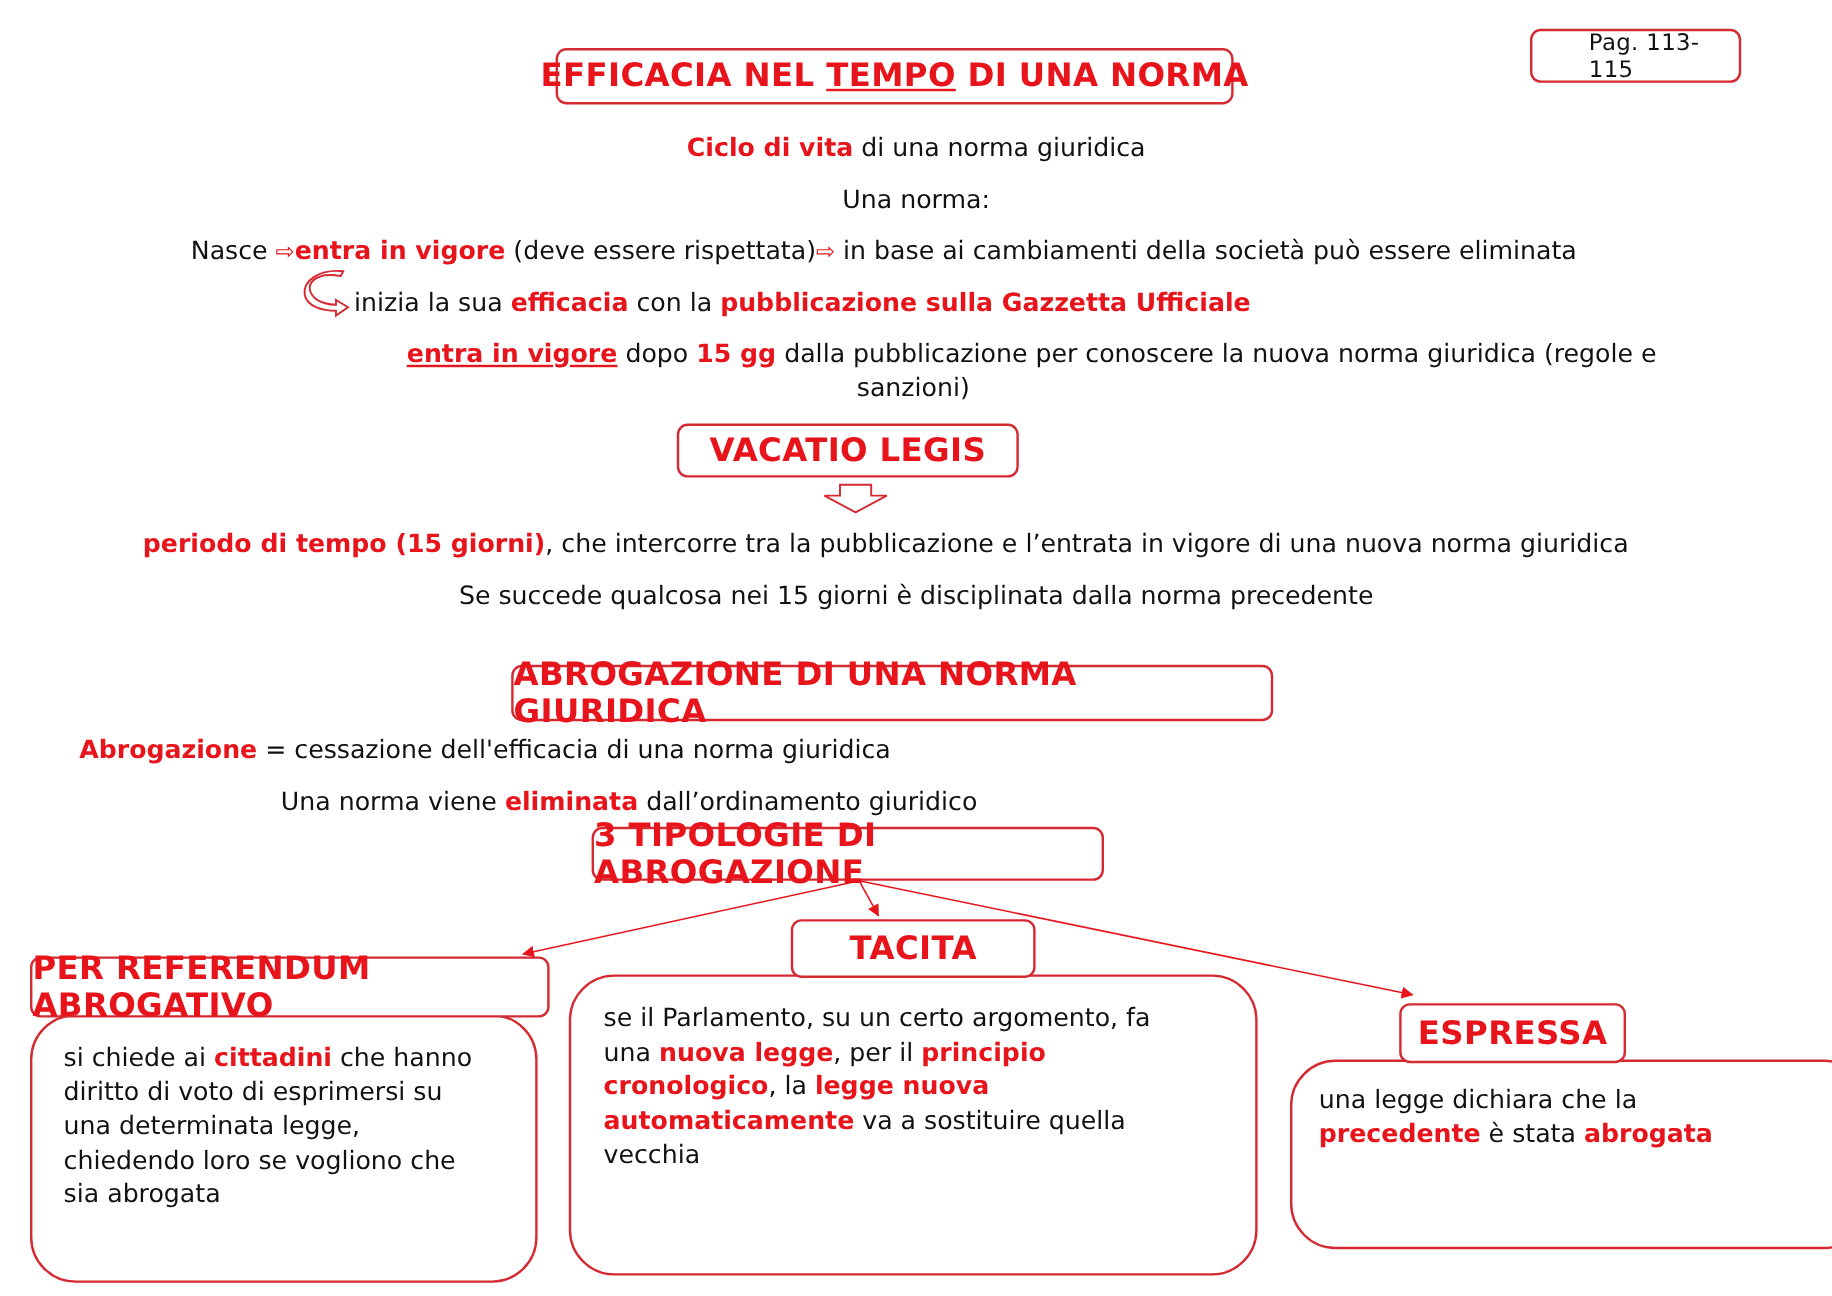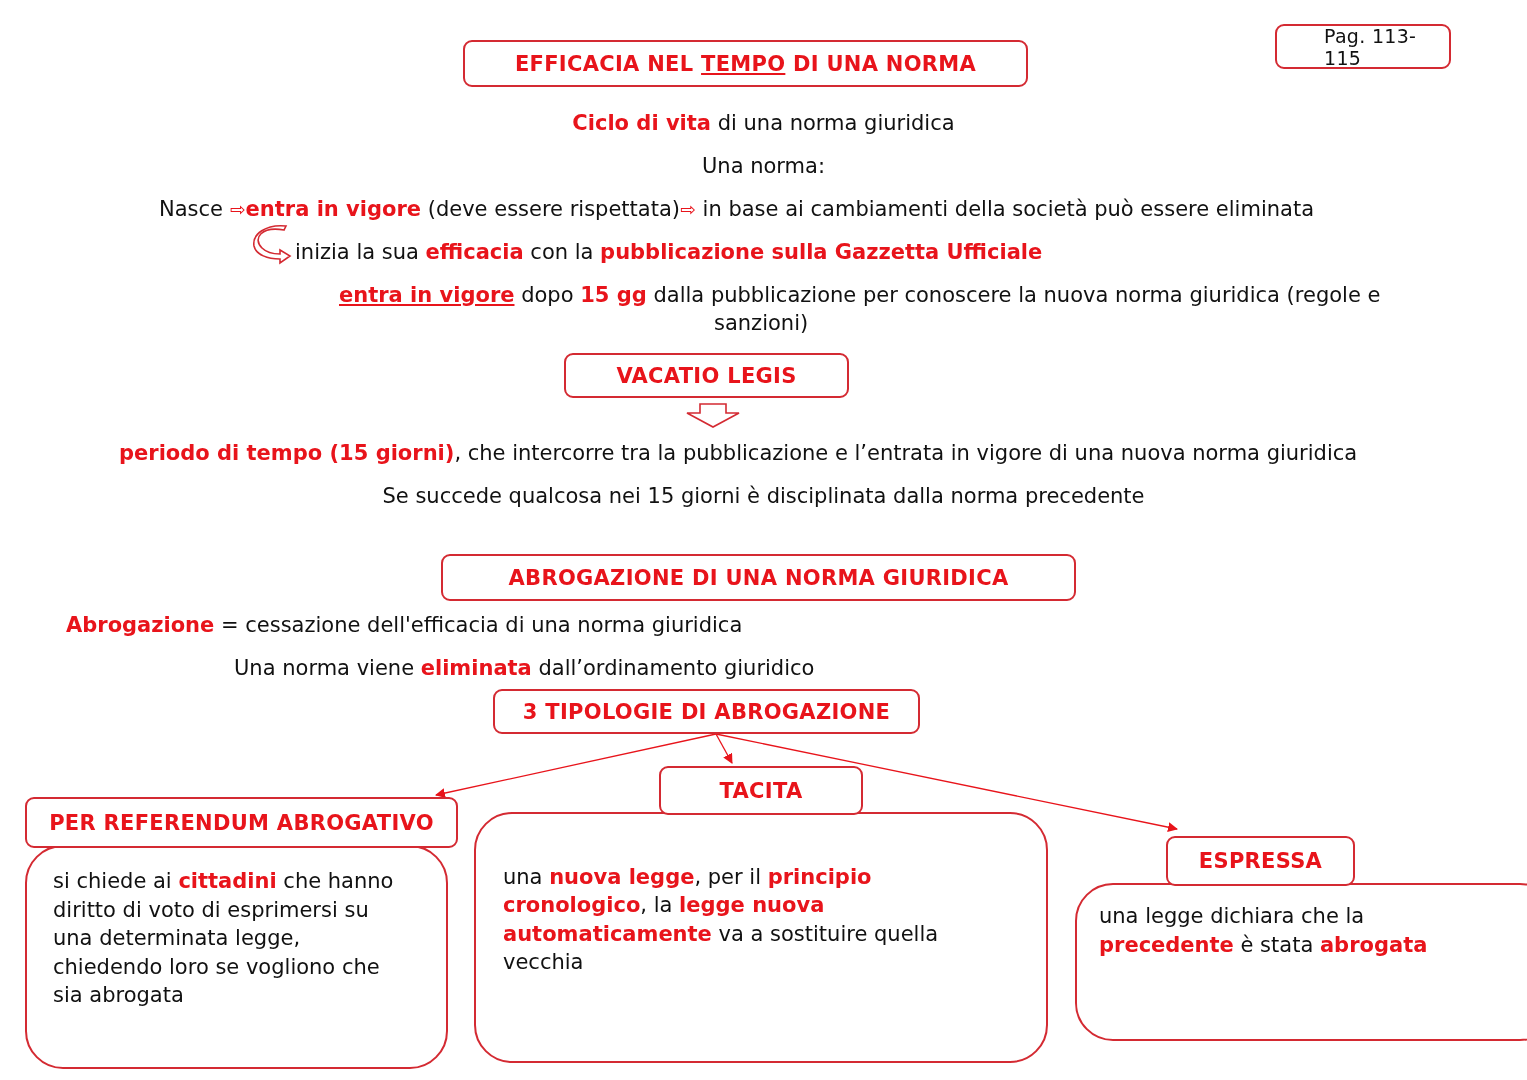--- a/index.html
+++ b/index.html
@@ -6,21 +6,21 @@
     body {
       width: 1527px; height: 1080px; position: relative; overflow: hidden;
       font-family: "DejaVu Sans", sans-serif; color: #111111; font-size: 21px;
     }
     .red { color: #e8141b; font-weight: bold; }
     .u { text-decoration: underline; }
     .box {
       position: absolute; border: 2px solid #d42a32; border-radius: 9px;
       background: #ffffff; box-sizing: border-box;
       display: flex; align-items: center; justify-content: center;
-      color: #e8141b; font-weight: bold; font-size: 21px; letter-spacing: 0.3px;
+      color: #e8141b; font-weight: bold; font-size: 27px; letter-spacing: 0.3px;
     }
     .page-box {
       color: #111; font-weight: normal; font-size: 19px; padding-left: 47px;
     }
     .line { position: absolute; white-space: nowrap; line-height: 26px; }
     .center { left: 0; width: 1527px; text-align: center; }
     .bubble {
       position: absolute; border: 2px solid #d42a32; border-radius: 38px;
       background: #fff; box-sizing: border-box; font-size: 21px; line-height: 28.5px;
     }
@@ -94,21 +94,21 @@
 </div>
 
 <div class="line" style="left:119px; top:440px;">
   <span class="red">periodo di tempo (15 giorni)</span><span style="white-space:pre">, che intercorre tra la pubblicazione e l’entrata in vigore di una nuova norma giuridica</span>
 </div>
 
 <div class="line center" style="top:483px;">
   <span>Se succede qualcosa nei 15 giorni è disciplinata dalla norma precedente</span>
 </div>
 
-<div class="box" style="left:426px; top:554px; width:635px; height:47px;margin-left:15px;">
+<div class="box" style="left:426px; top:554px; width:635px; height:47px;">
   <span>ABROGAZIONE DI UNA NORMA GIURIDICA</span>
 </div>
 
 <div class="line" style="left:66px; top:612px;">
   <span class="red">Abrogazione</span><span style="white-space:pre"> = cessazione dell'efficacia di una norma giuridica</span>
 </div>
 
 <div class="line" style="left:234px; top:655px;">
   <span style="white-space:pre">Una norma viene </span><span class="red">eliminata</span><span style="white-space:pre"> dall’ordinamento giuridico</span>
 </div>
@@ -126,21 +126,21 @@
     <span>sia abrogata</span>
   </p>
   <div class="gap"></div>
 </div>
 <div class="box" style="left:25px; top:797px; width:433px; height:51px;">
   <span>PER REFERENDUM ABROGATIVO</span>
 </div>
 
 <div class="bubble" style="left:474px; top:812px; width:574px; height:251px; padding:20px 0 0 27px;">
   <p>
-    <br>
+    <span>se il Parlamento, su un certo argomento, fa</span><br>
     <span style="white-space:pre">una </span><span class="red">nuova legge</span><span style="white-space:pre">, per il </span><span class="red">principio</span><br>
     <span class="red">cronologico</span><span style="white-space:pre">, la </span><span class="red">legge nuova</span><br>
     <span class="red">automaticamente</span><span style="white-space:pre"> va a sostituire quella</span><br>
     <span>vecchia</span>
   </p>
   <div class="gap"></div>
 </div>
 <div class="box" style="left:659px; top:766px; width:204px; height:49px;">
   <span>TACITA</span>
 </div>

